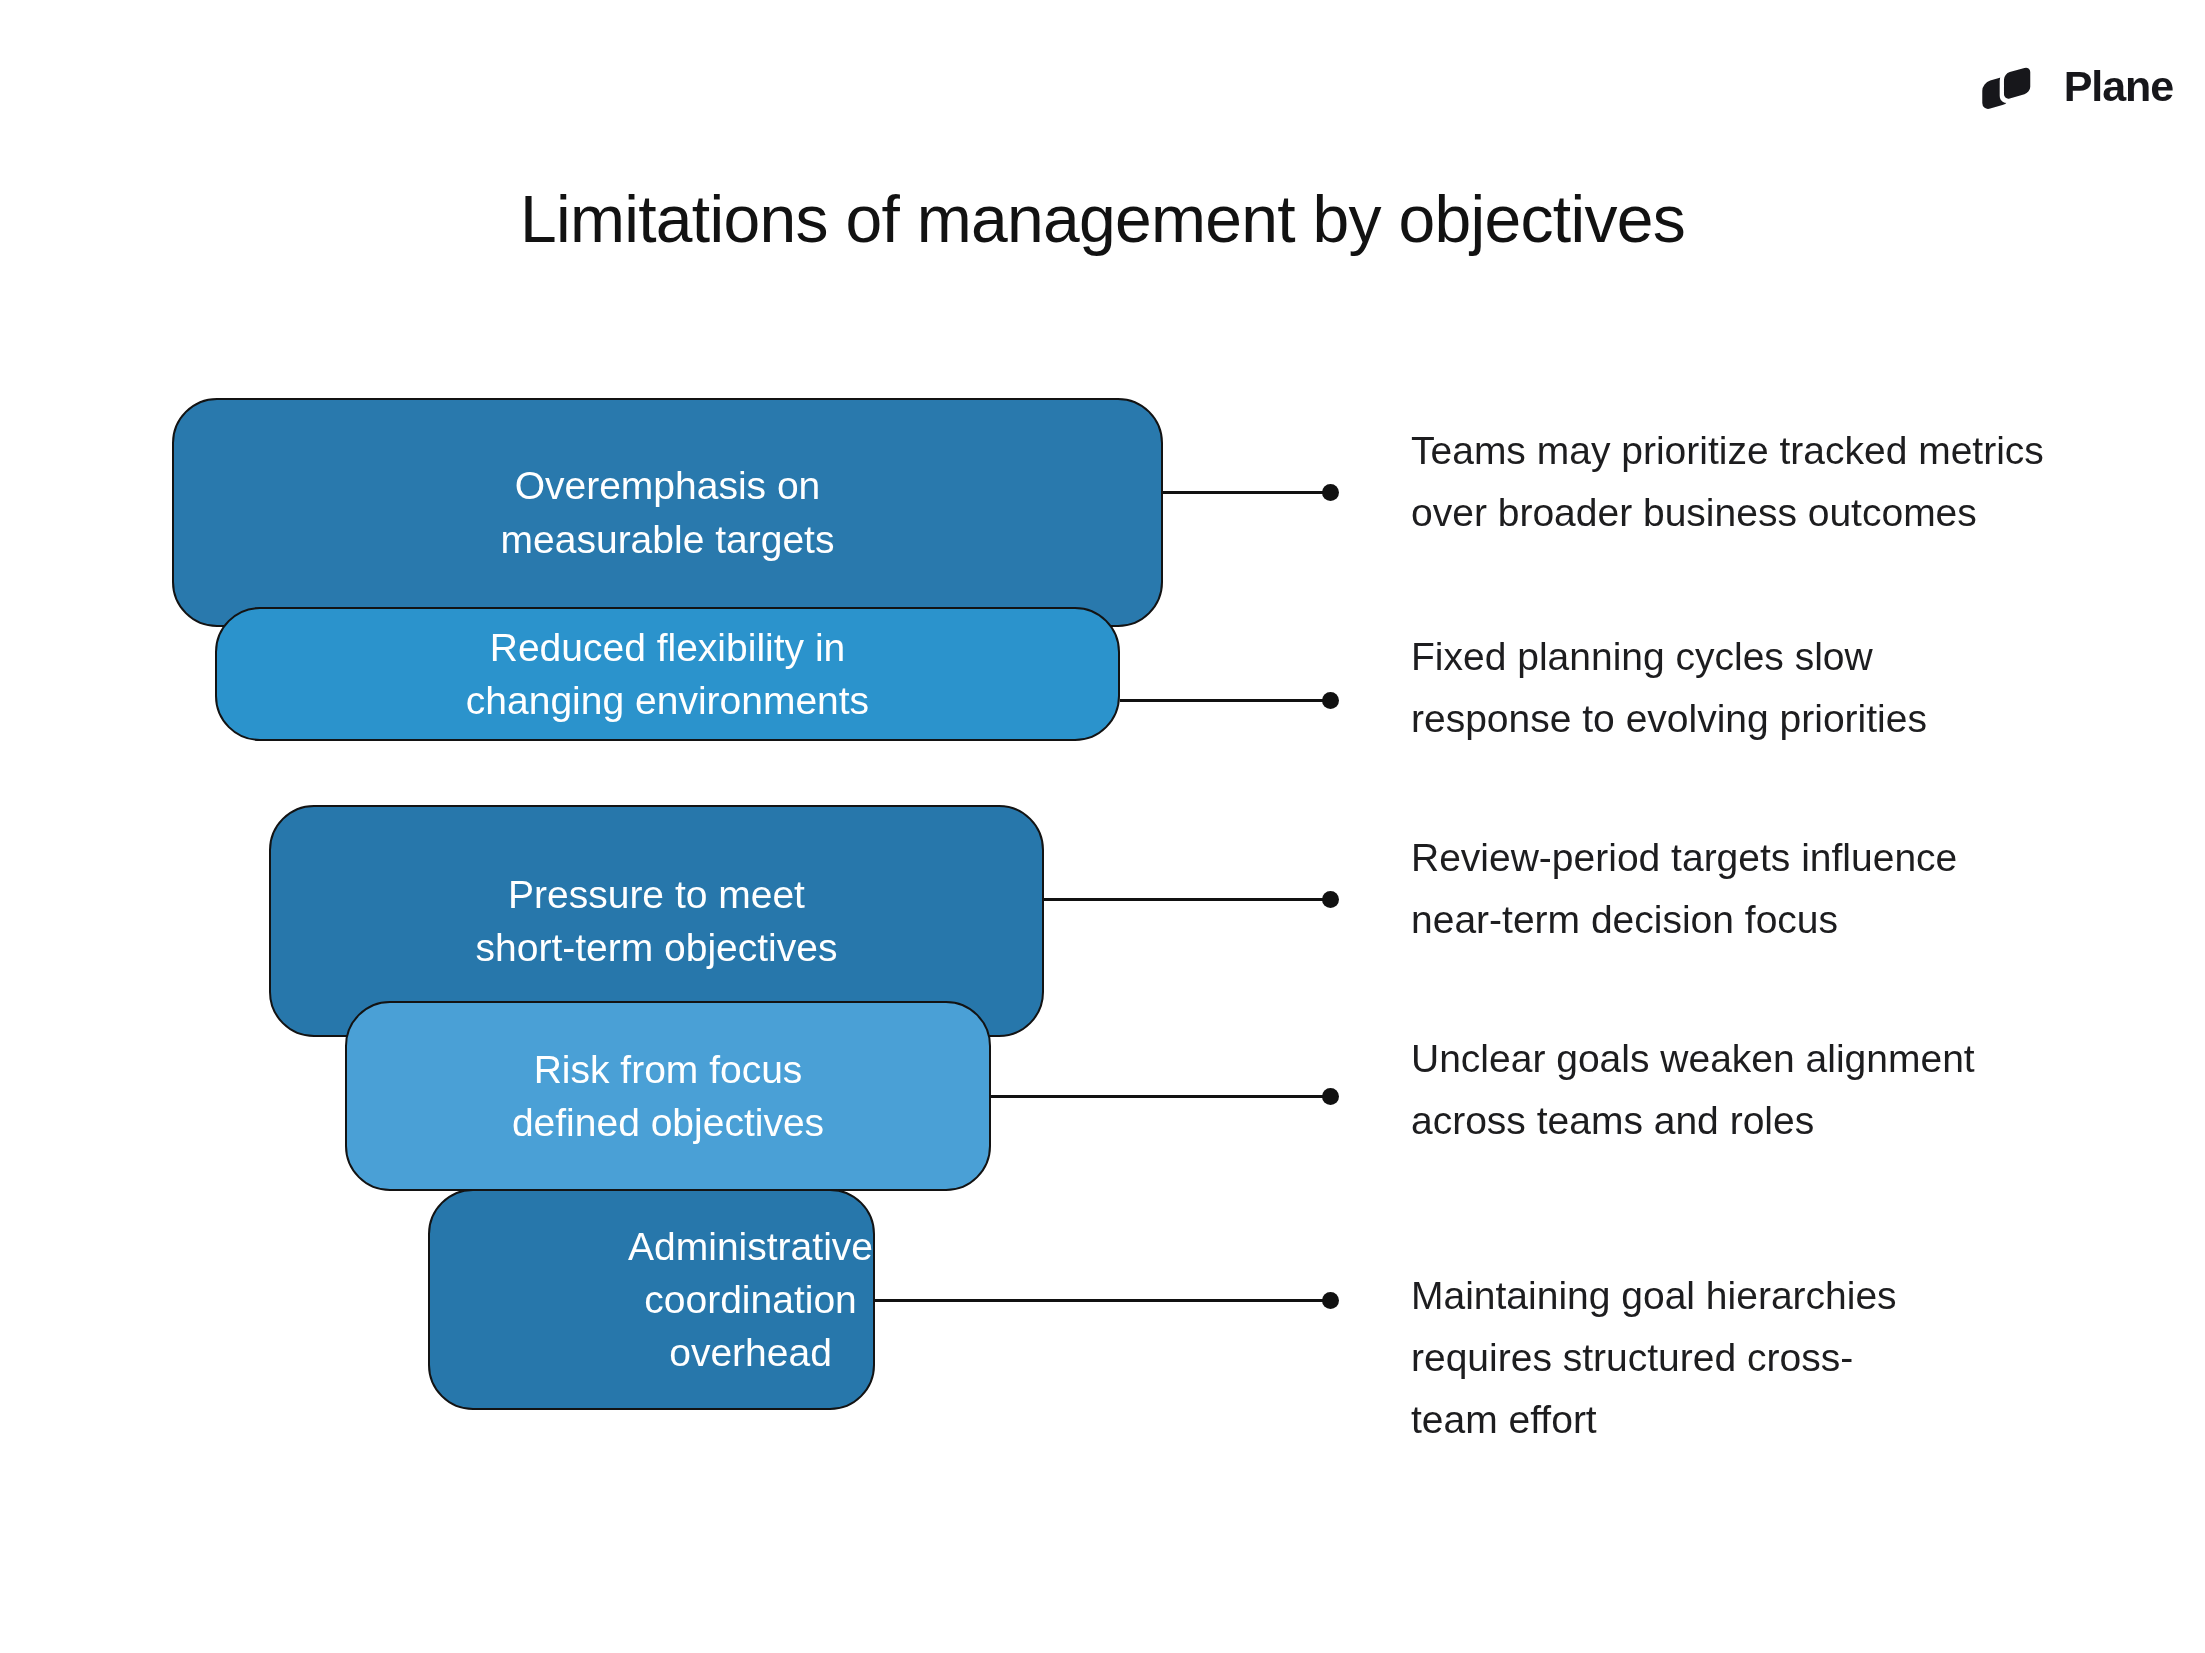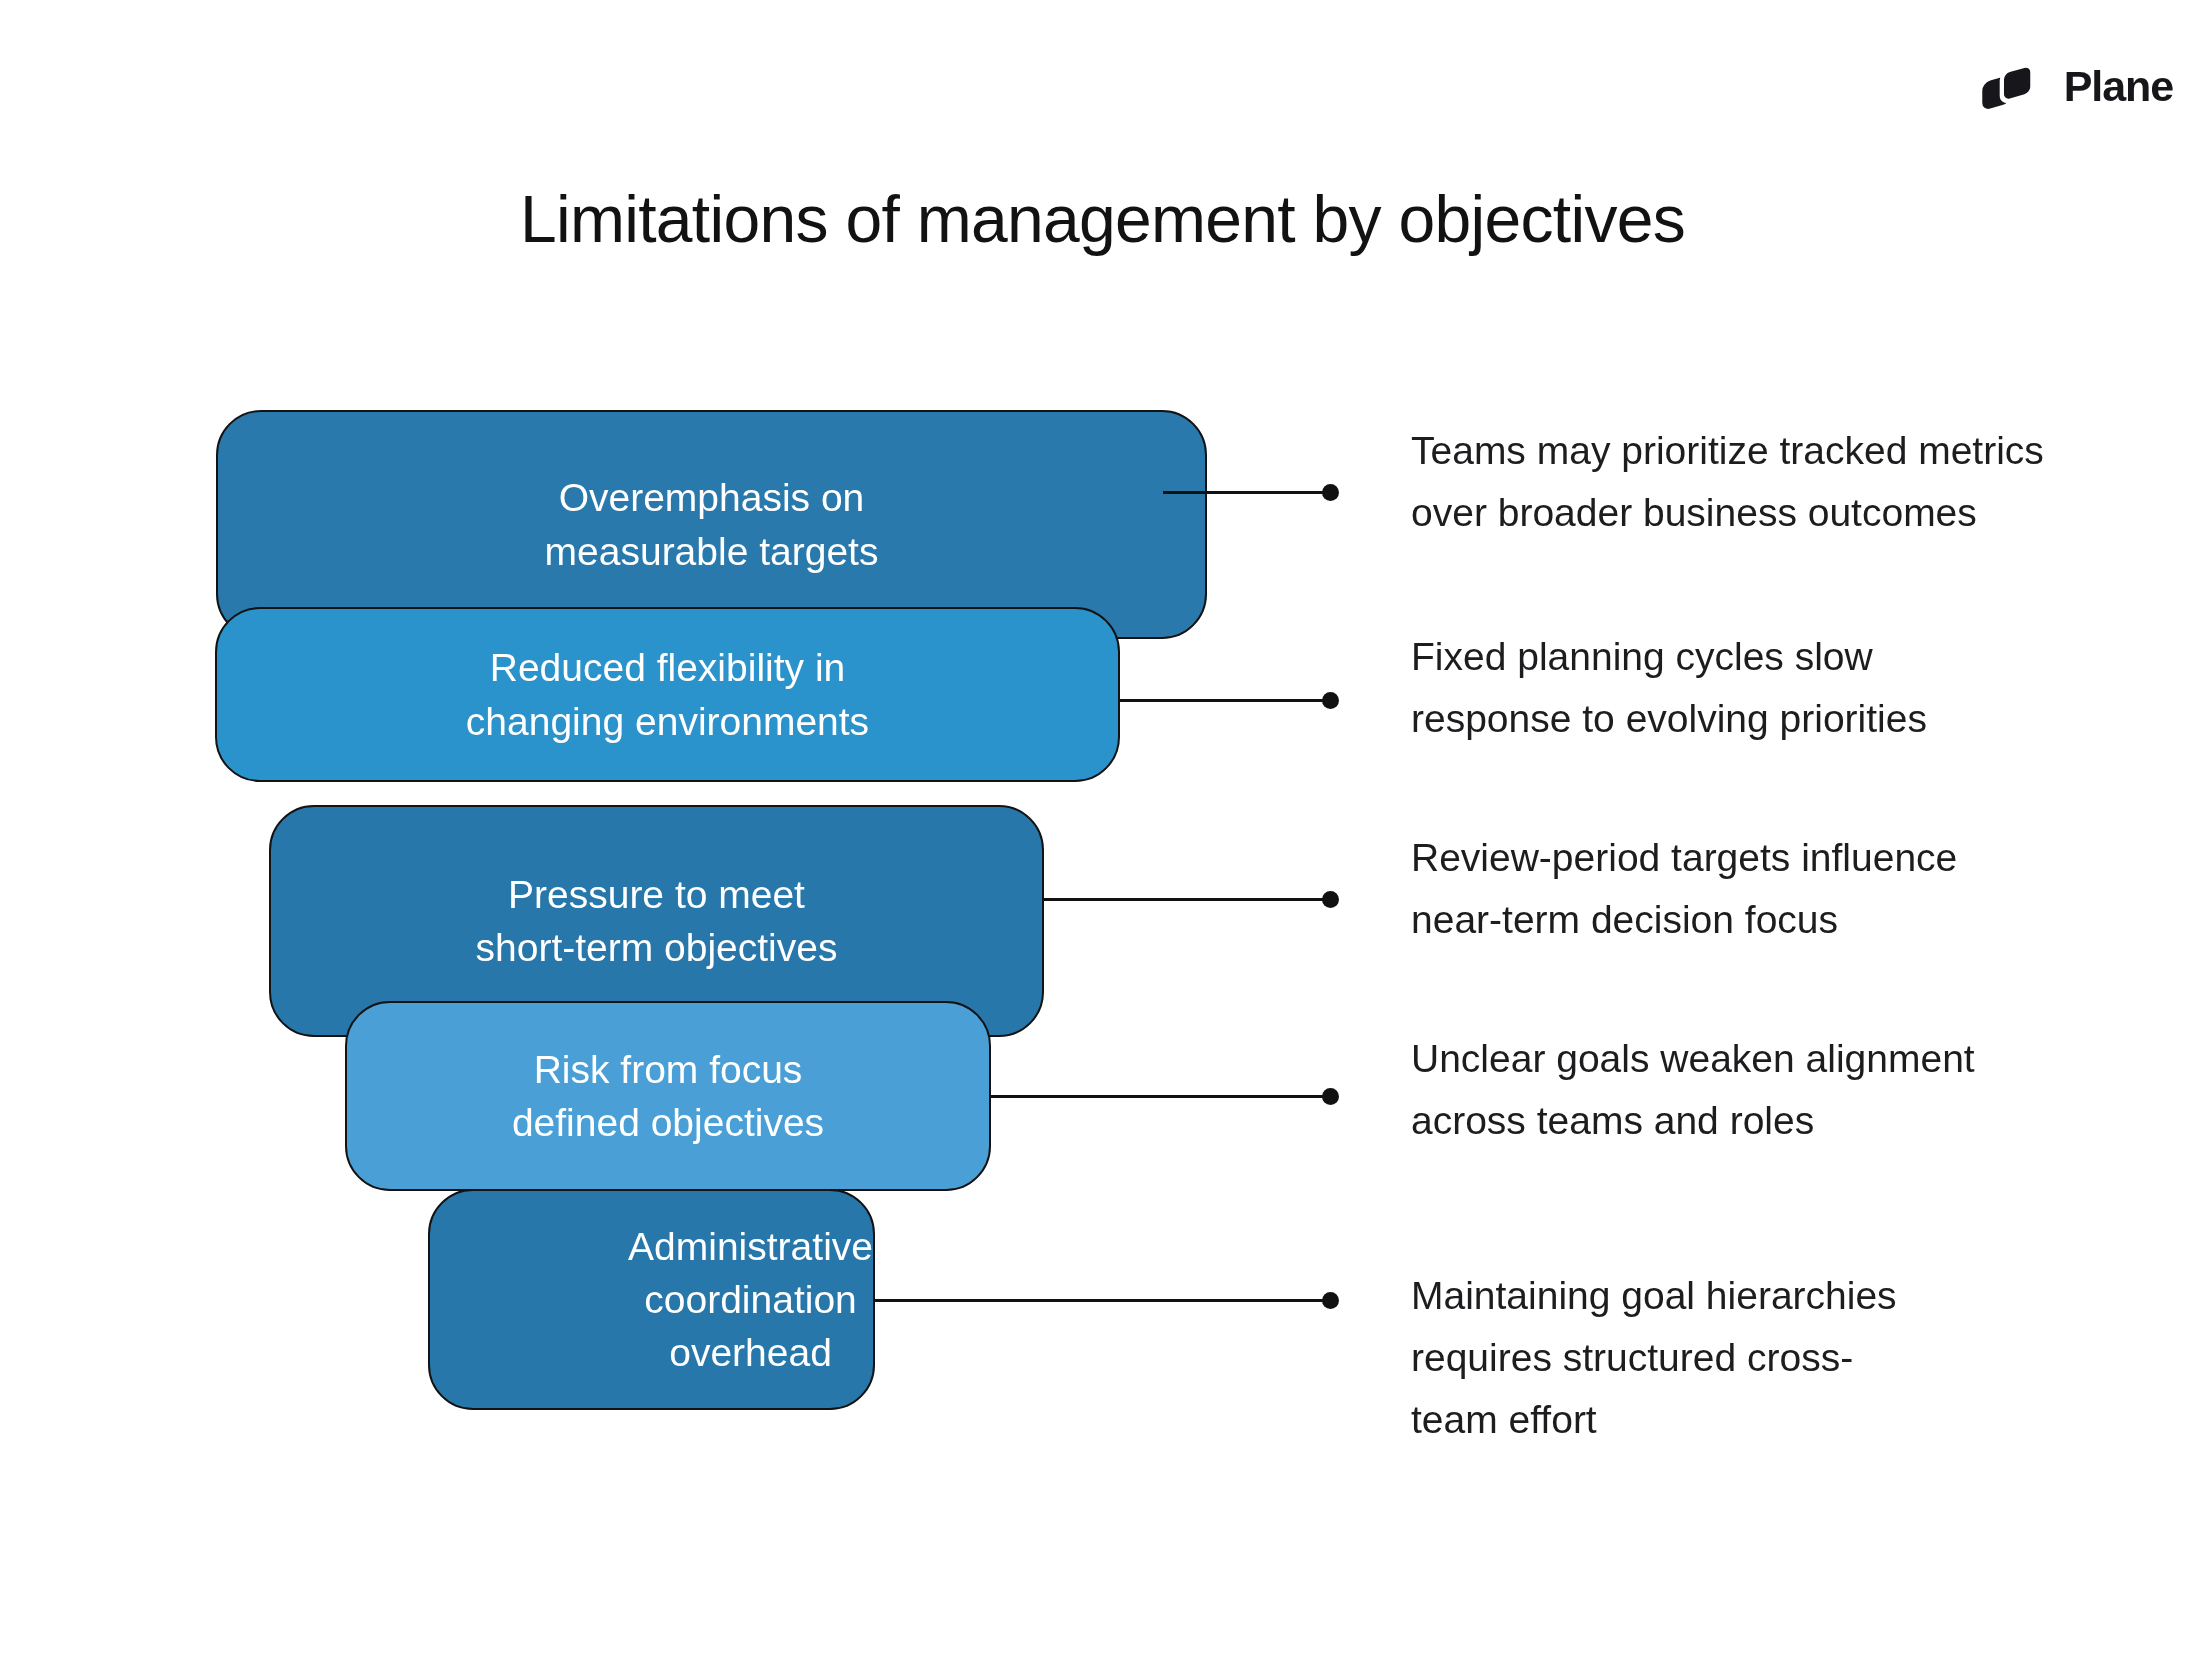--- a/index.html
+++ b/index.html
@@ -53,22 +53,22 @@
     border-radius: 45px;
     text-align: center;
   }
   .box-label {
     color: #ffffff;
     font-size: 39px;
     line-height: 1.36;
     white-space: pre-line;
     font-weight: 400;
   }
-  .s0 .box { left: 172px;  top: 410px;  width: 991px; height: 229px; margin-left: 44px; }
-  .s1 .box { left: 215px;  top: 607px;  width: 905px; height: 175px; }
+  .s0 .box { left: 172px;  top: 398px;  width: 991px; height: 229px; }
+  .s1 .box { left: 215px;  top: 607px;  width: 905px; height: 134px; }
   .s2 .box { left: 269px;  top: 805px; width: 775px; height: 232px; }
   .s3 .box { left: 345px;  top: 1001px; width: 646px;  height: 190px; }
   .s4 .box { left: 428px;  top: 1189px; width: 447px;  height: 221px; }
 
   
   .connector {
     position: absolute;
     height: 2.9px;
     background: #111111;
   }

